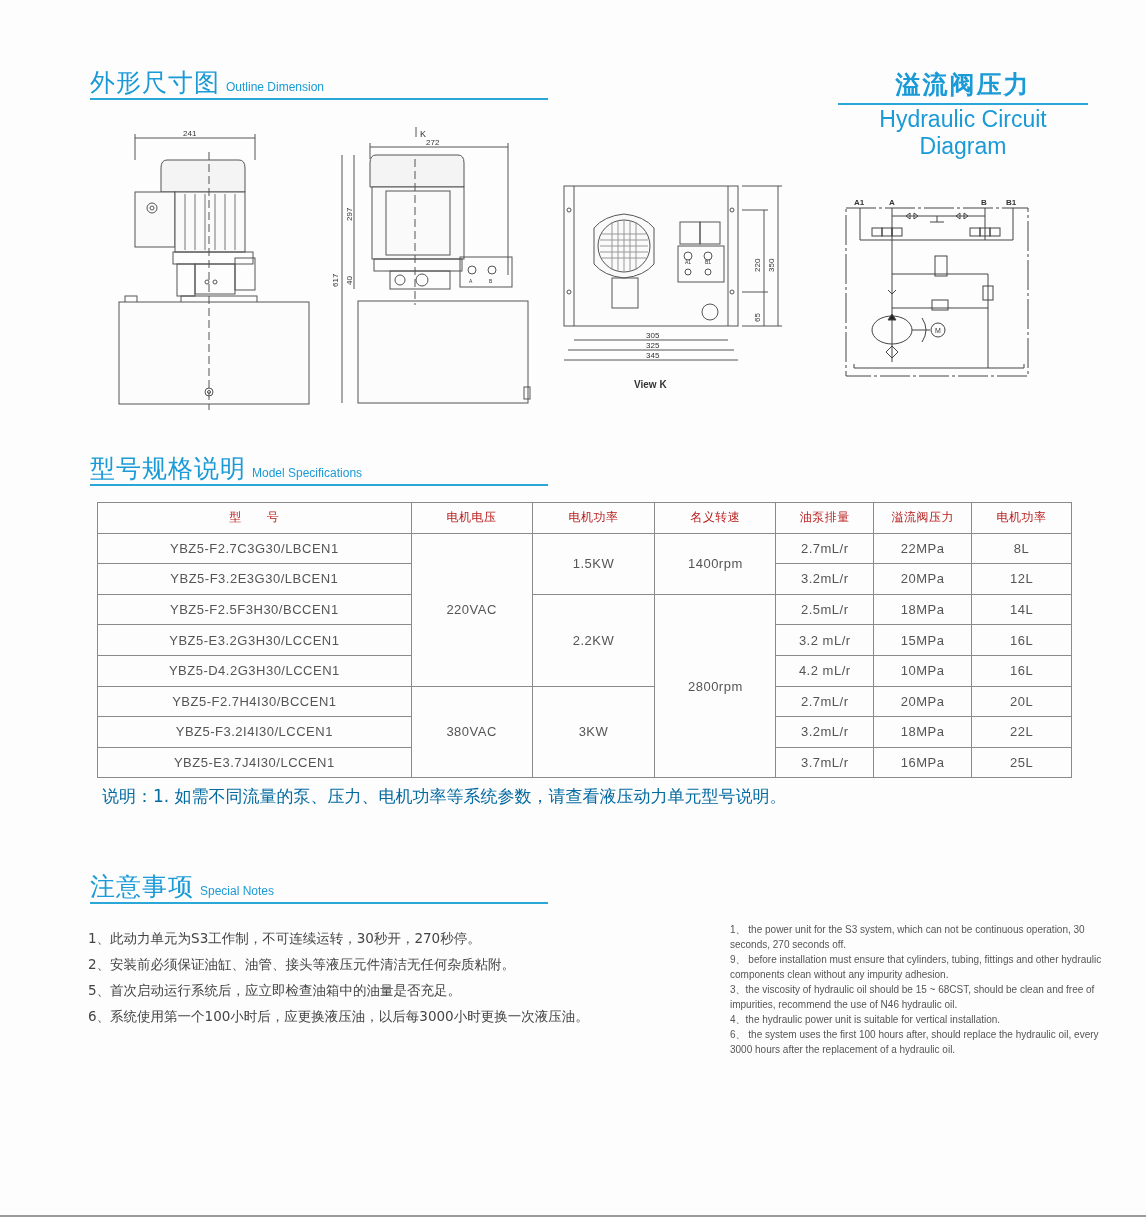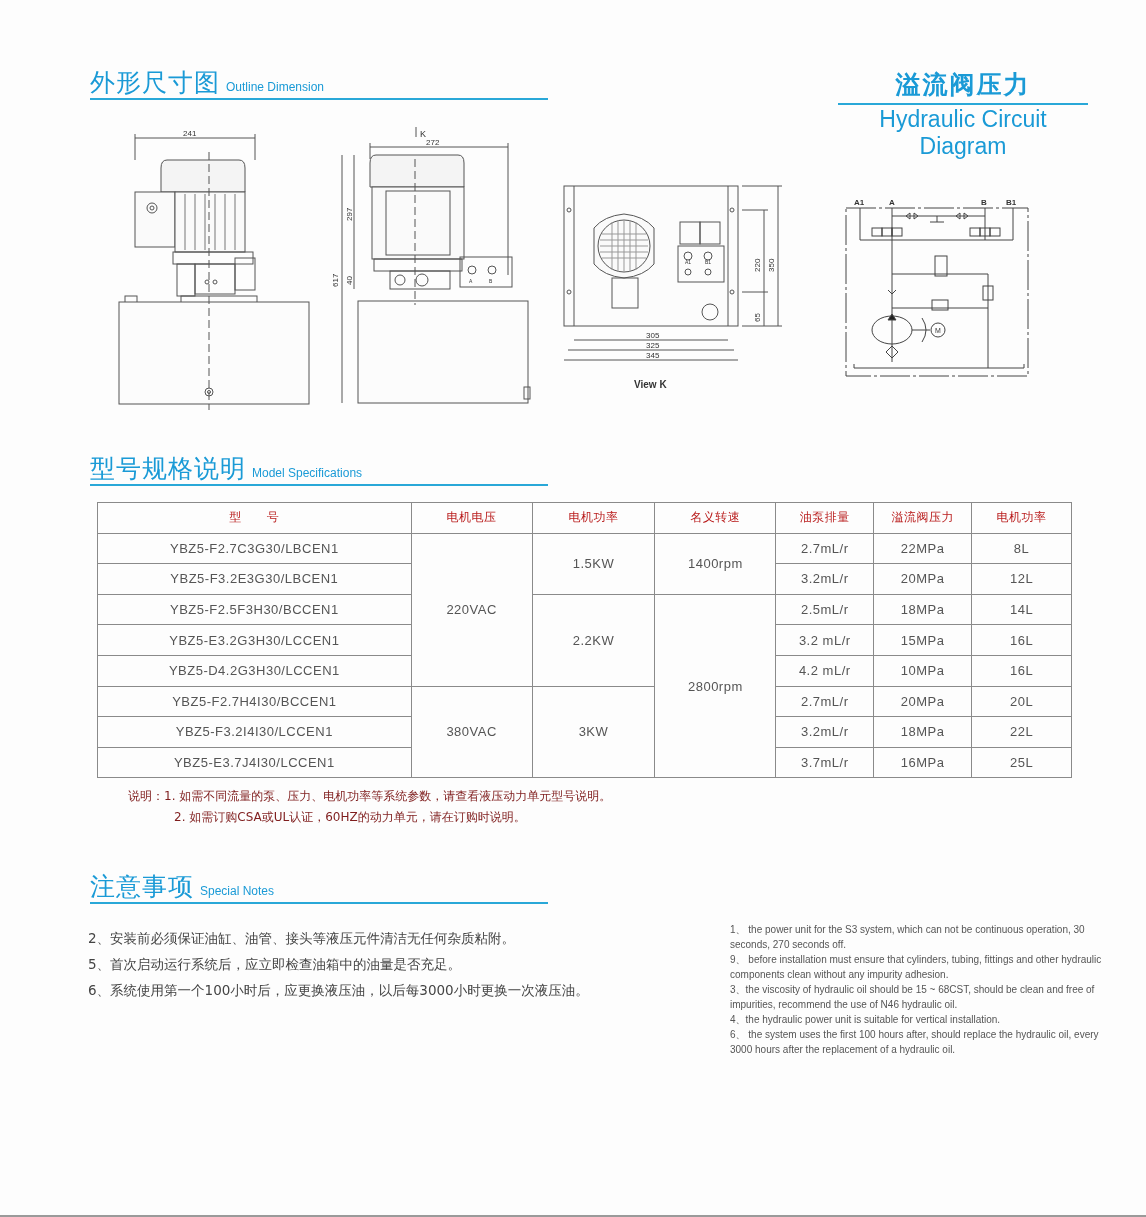--- a/index.html
+++ b/index.html
@@ -9,21 +9,21 @@
   .sec-title { position: absolute; left: 90px; width: 458px; height: 34px; border-bottom: 2px solid #29a8d8; white-space: nowrap; }
   .sec-title .zh { font-size: 25px; font-weight: normal; color: #1a9ad6; letter-spacing: 1px; vertical-align: baseline; }
   .sec-title .en { font-family: "Liberation Sans", sans-serif; font-size: 12px; color: #1a9ad6; margin-left: 6px; }
   .circuit-title { position: absolute; left: 838px; top: 68px; width: 250px; text-align: center; }
   .circuit-title .zh { font-size: 25px; font-weight: bold; color: #1a9ad6; letter-spacing: 2px; display: block; padding-bottom: 2px; border-bottom: 2px solid #29a8d8; }
   .circuit-title .en { font-family: "Liberation Sans", sans-serif; font-size: 23px; color: #1a9ad6; display: block; margin-top: 1px; }
   svg text { font-family: "Liberation Sans", sans-serif; fill: #333; }
   table.spec { position: absolute; left: 97px; top: 502px; width: 975px; border-collapse: collapse; font-family: "Liberation Sans", sans-serif; font-size: 13px; color: #555; letter-spacing: 0.5px; }
   table.spec th, table.spec td { border: 1px solid #8a8a8a; text-align: center; font-weight: normal; height: 30.6px; padding: 0; }
   table.spec th { font-family: "DejaVu Sans", sans-serif; font-size: 12px; color: #b91c1c; }
-  .note-lines { position: absolute; left: 102px; top: 786px; font-size: 12px; color: #7f1d1d; line-height: 21px; margin-left: 26px; }
+  .note-lines { position: absolute; left: 102px; top: 786px; font-size: 17px; color: #0369a1; line-height: 21px; }
   .zh-notes { position: absolute; left: 88px; top: 925px; font-size: 13.5px; color: #444; line-height: 26px; }
   .en-notes { position: absolute; left: 708px; top: 922px; width: 380px; font-family: "Liberation Sans", sans-serif; font-size: 10px; color: #555; line-height: 15px; margin-left: 22px; }
   .bottom-rule { position: absolute; left: 0; top: 1215px; width: 1146px; height: 2px; background: #9a9a9a; }
 </style>
 </head>
 <body>
 
 <div class="sec-title" style="top:66px;">
   <span class="zh">外形尺寸图</span><span class="en">Outline Dimension</span>
 </div>
@@ -272,28 +272,28 @@
       <td>YBZ5-E3.7J4I30/LCCEN1</td>
       <td>3.7mL/r</td>
       <td>16MPa</td>
       <td>25L</td>
     </tr>
   </tbody>
 </table>
 
 <div class="note-lines">
   <div>说明：1. 如需不同流量的泵、压力、电机功率等系统参数，请查看液压动力单元型号说明。</div>
-  <div style="padding-left:46px;">2. 如需订购CSA或UL认证，60HZ的动力单元，请在订购时说明。</div>
 </div>
 
 <div class="sec-title" style="top:870px;">
   <span class="zh">注意事项</span><span class="en">Special Notes</span>
 </div>
 
 <div class="zh-notes">
+  <div>1、此动力单元为S3工作制，不可连续运转，30秒开，270秒停。</div>
   <div>2、安装前必须保证油缸、油管、接头等液压元件清洁无任何杂质粘附。</div>
   <div>5、首次启动运行系统后，应立即检查油箱中的油量是否充足。</div>
   <div>6、系统使用第一个100小时后，应更换液压油，以后每3000小时更换一次液压油。</div>
 </div>
 
 <div class="en-notes">
   <div>1、 the power unit for the S3 system, which can not be continuous operation, 30 seconds, 270 seconds off.</div>
   <div>9、 before installation must ensure that cylinders, tubing, fittings and other hydraulic components clean without any impurity adhesion.</div>
   <div>3、the viscosity of hydraulic oil should be 15 ~ 68CST, should be clean and free of impurities, recommend the use of N46 hydraulic oil.</div>
   <div>4、the hydraulic power unit is suitable for vertical installation.</div>

